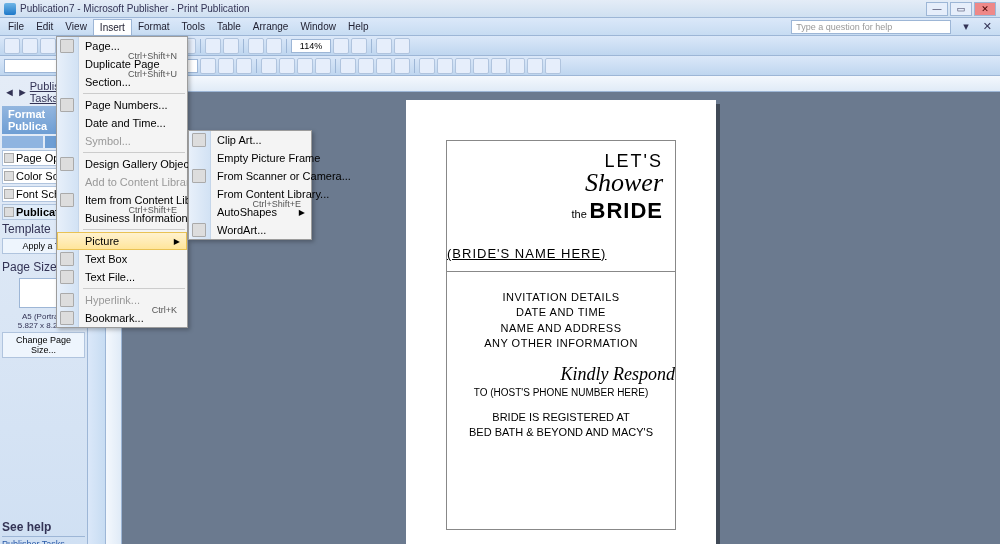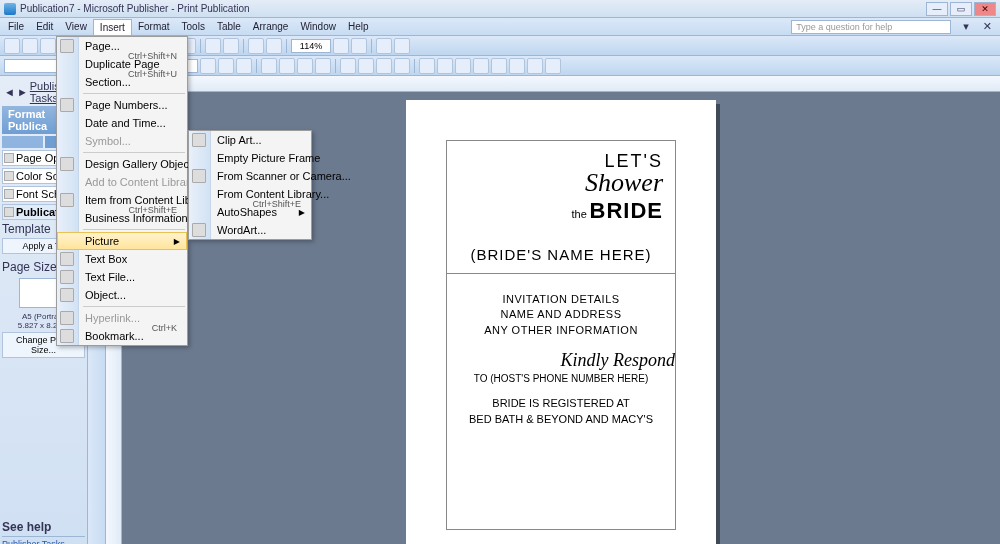--- a/index.html
+++ b/index.html
@@ -35,21 +35,21 @@
 .canvas-body { display: flex; height: 454px; }
 .vruler { width: 16px; background: linear-gradient(90deg,#f4f8fd,#e0ebf7); border-right: 1px solid #9db6d6; }
 .workspace { flex: 1; background: #6b7a8f; position: relative; display: flex; justify-content: center; }
 .page { position: absolute; top: 8px; width: 310px; height: 450px; background: #fff; box-shadow: 4px 4px 0 rgba(0,0,0,0.4); }
 .card { position: absolute; left: 40px; right: 40px; top: 40px; bottom: 20px; border: 1px solid #888; }
 .card-top { text-align: right; padding: 10px 12px 6px; }
 .lets { font-family: Arial; font-size: 18px; letter-spacing: 2px; }
 .shower { font-family: cursive; font-style: italic; font-size: 26px; margin-top: -4px; }
 .thebride { font-size: 10px; }
 .thebride b { font-size: 22px; font-weight: 900; letter-spacing: 1px; text-align: center; }
-.bridesname { text-align: center; font-size: 15px; margin: 16px 0 10px; letter-spacing: 1px; font-family: Arial; }
+.bridesname { font-size: 13px; margin: 16px 0 10px; letter-spacing: 1px; font-family: Arial; text-decoration: underline; }
 .hr1 { border-top: 1px solid #888; margin: 0; }
 .details { text-align: center; font-size: 10px; margin: 18px 0 12px; line-height: 1.4; letter-spacing: 0.5px; }
 .kindly { text-align: right; font-family: cursive; font-style: italic; font-size: 18px; }
 .respond { text-align: center; font-size: 10px; margin: 2px 0 12px; }
 .reg { text-align: center; font-size: 10px; line-height: 1.4; }
 
 .dropdown { position: absolute; background: #f4f4f4; border: 1px solid #9c9c9c; box-shadow: 2px 2px 4px rgba(0,0,0,0.25); z-index: 100; font-size: 10px; }
 .dropdown .iconstrip { position: absolute; left: 0; top: 0; bottom: 0; width: 22px; background: linear-gradient(90deg,#e8f0fa,#d2e2f4); border-right: 1px solid #c5d6ea; }
 .dditem { position: relative; padding: 3px 30px 3px 28px; white-space: nowrap; display: flex; align-items: center; }
 .dditem.hovered { background: linear-gradient(#fff2cf,#ffe59b); border: 1px solid #e9c254; padding: 2px 29px 2px 27px; }
@@ -212,20 +212,21 @@
           <div class="card">
             <div class="card-top">
               <div class="lets">LET'S</div>
               <div class="shower">Shower</div>
               <div class="thebride"><span>the</span> <b>BRIDE</b></div>
             </div>
             <div class="bridesname">(BRIDE'S NAME HERE)</div>
             <div class="hr1"></div>
             <div class="details">
               <div>INVITATION DETAILS</div>
+              <div>DATE AND TIME</div>
               <div>NAME AND ADDRESS</div>
               <div>ANY OTHER INFORMATION</div>
             </div>
             <div class="kindly">Kindly Respond</div>
             <div class="respond">TO (HOST'S PHONE NUMBER HERE)</div>
             <div class="reg">
               <div>BRIDE IS REGISTERED AT</div>
               <div>BED BATH &amp; BEYOND AND MACY'S</div>
             </div>
           </div>
@@ -283,24 +284,20 @@
         <span class="arrow">▶</span>
       </div>
       <div class="dditem">
         <div class="ddicon"></div>
         <span>Text Box</span>
       </div>
       <div class="dditem">
         <div class="ddicon"></div>
         <span>Text File...</span>
       </div>
-      <div class="dditem">
-        <div class="ddicon"></div>
-        <span>Object...</span>
-      </div>
       <div class="ddsep"></div>
       <div class="dditem disabled">
         <div class="ddicon"></div>
         <span>Hyperlink...</span>
         <span class="shortcut">Ctrl+K</span>
       </div>
       <div class="dditem">
         <div class="ddicon"></div>
         <span>Bookmark...</span>
       </div>

